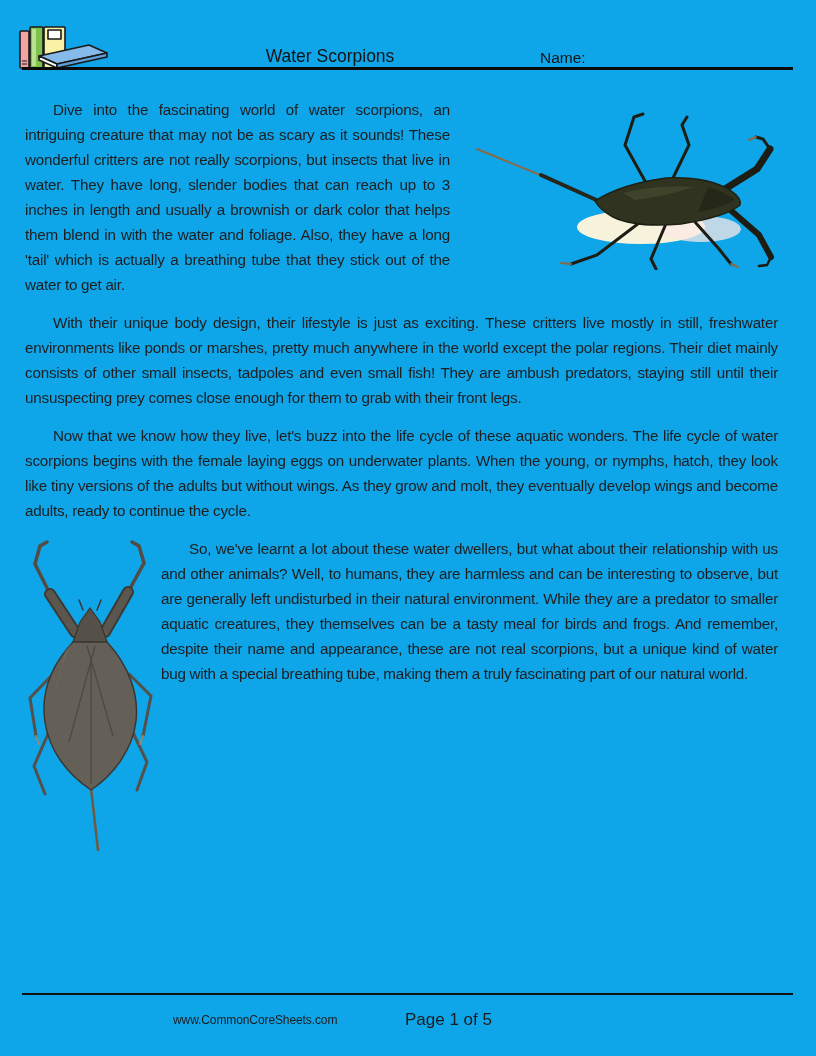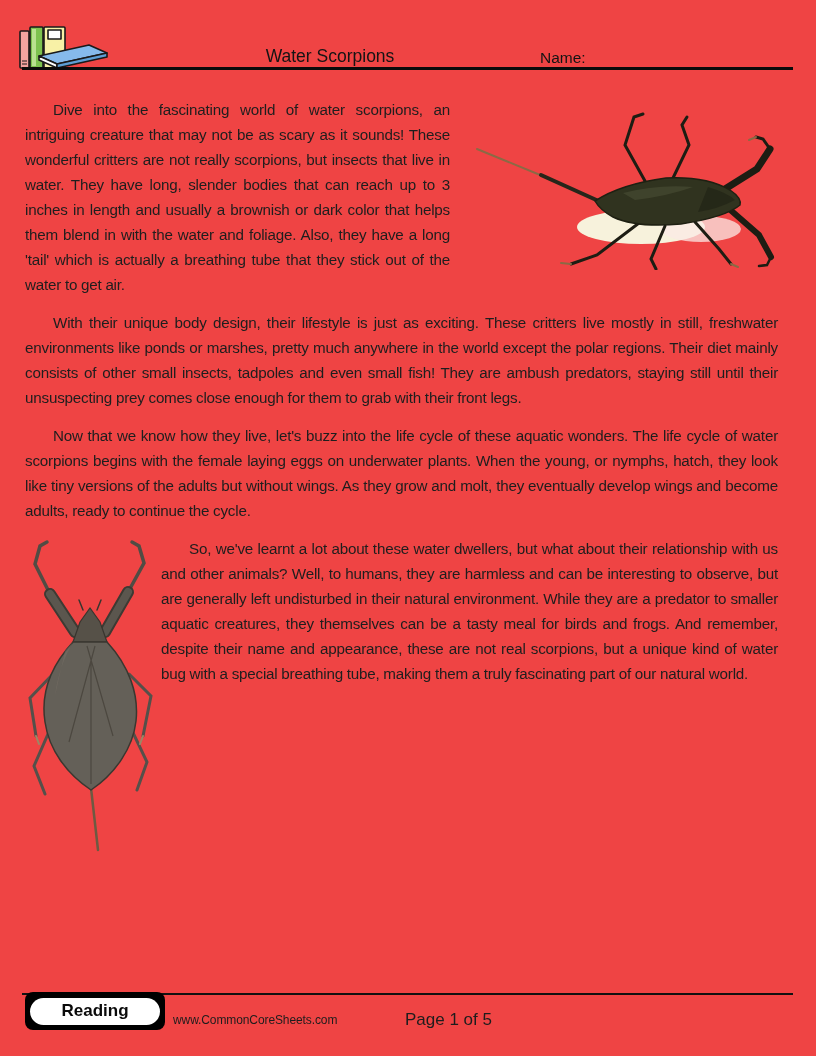--- a/index.html
+++ b/index.html
@@ -1,16 +1,16 @@
 <!DOCTYPE html>
 <html><head>
 <meta charset="utf-8">
 <style>
   html,body{margin:0;padding:0;background:#ffffff;}
-  .page{position:relative;width:816px;height:1056px;background:#ef4444;overflow:hidden;
+  .page{position:relative;width:816px;height:1056px;background:#0ea5e9;overflow:hidden;
         font-family:"Liberation Sans",sans-serif;color:#1d1d1d;}
 
   
   .logo{position:absolute;left:13px;top:11px;width:104px;height:58px;}
   .header-rule{position:absolute;left:22px;top:67px;width:771px;height:2.6px;background:#0b0b0b;}
   .doc-title{position:absolute;left:0;top:46px;width:660px;text-align:center;
              font-size:17.5px;line-height:20px;color:#141414;}
   .name-label{position:absolute;left:540px;top:48px;font-size:15.5px;line-height:20px;color:#141414;}
 
   
@@ -107,19 +107,16 @@
         <path d="M55 86 L65 72 L75 86 L82 106 L48 106 Z" fill="#565148" stroke="#38352e" stroke-width="1.2"></path>
         <path d="M48 106 C24 132 16 160 20 186 C24 214 42 238 66 254 C90 238 108 212 111 185 C114 158 104 130 82 106 Z" fill="#646058" stroke="#3a3730" stroke-width="1.5"></path>
         <path d="M62 110 L88 200 M70 110 L44 206 M66 122 L66 248" stroke="#49453d" stroke-width="1.2" fill="none" opacity="0.9"></path>
         <path d="M48 106 C40 120 32 140 30 160 L40 115 Z" fill="#787065" opacity="0.5"></path>
       </svg><span>So, we've learnt a lot about these water dwellers, but what about their relationship with us and other animals? Well, to humans, they are harmless and can be interesting to observe, but are generally left undisturbed in their natural environment. While they are a predator to smaller aquatic creatures, they themselves can be a tasty meal for birds and frogs. And remember, despite their name and appearance, these are not real scorpions, but a unique kind of water bug with a special breathing tube, making them a truly fascinating part of our natural world.</span>
     </p>
 
   </main>
 
   <div class="footer-rule"></div>
-  <div class="badge">
-    <span class="badge-pill">Reading</span>
-  </div>
   <div class="site">www.CommonCoreSheets.com</div>
   <div class="pageinfo">Page 1 of 5</div>
 
 </div>
 
 </body></html>

